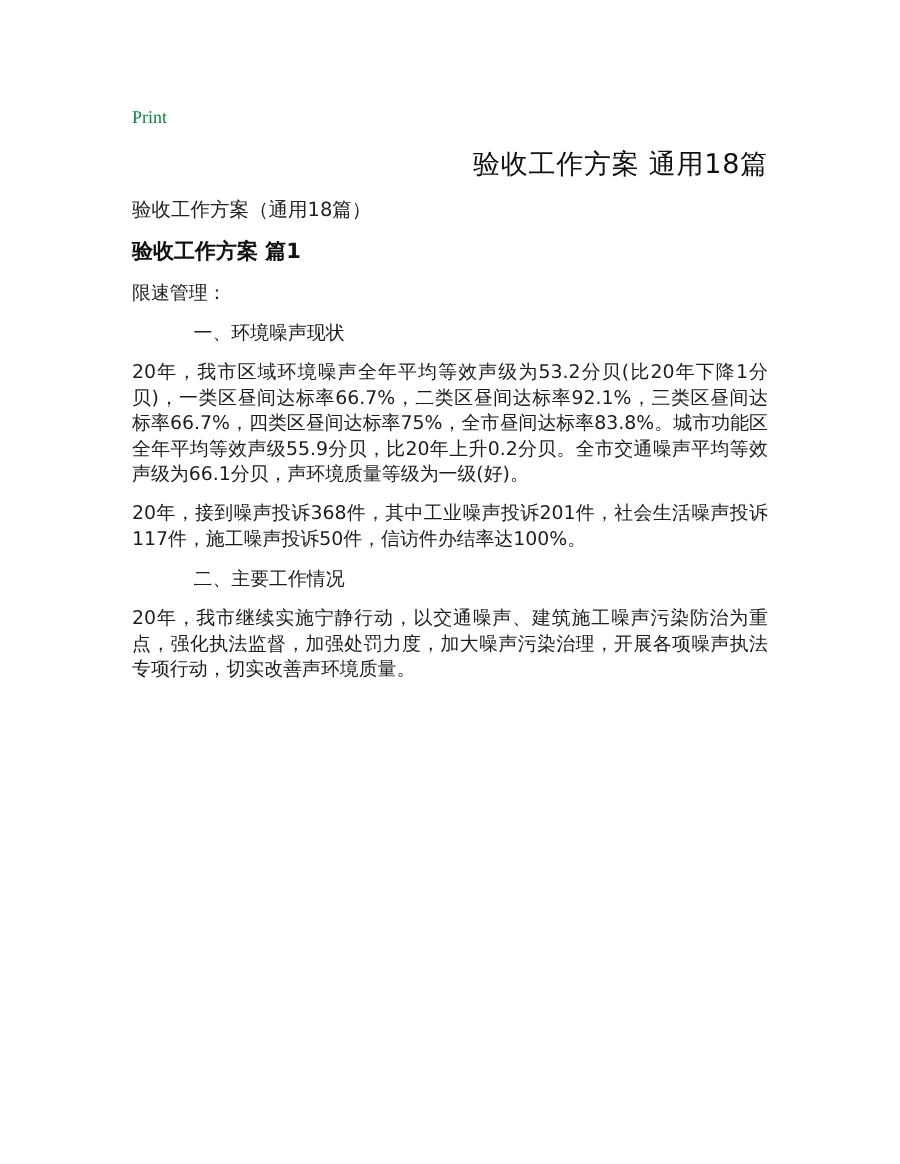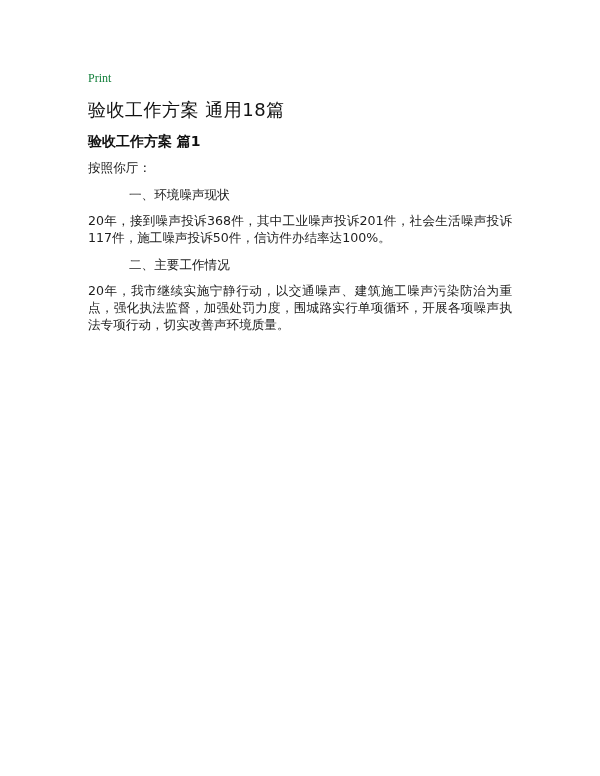--- a/index.html
+++ b/index.html
@@ -26,21 +26,21 @@
     font-size: 12px;
     color: #15803d;
     line-height: 16px;
     display: block;
     text-decoration: none;
     cursor: pointer;
   }
   .doc-title {
     font-size: 18px;
     font-weight: normal;
-    text-align: left;
+    text-align: right;
     margin: 12px 0 0 0;
     line-height: 24px;
     color: #111;
     letter-spacing: 0.5px;
   }
   .doc-subtitle {
     font-size: 13px;
     line-height: 17px;
     margin: 10px 0 0 0;
     color: #222;
@@ -64,29 +64,31 @@
   .heading { margin-top: 10px; margin-left: 41px; }
 </style>
 </head>
 <body>
 
 <div class="page">
   <a class="print-link">Print</a>
 
   <h1 class="doc-title">验收工作方案 通用18篇</h1>
 
+  <div class="doc-subtitle">验收工作方案（通用18篇）</div>
 
   <div class="section-title">验收工作方案 篇1</div>
 
-  <p class="salutation">按照你厅：</p>
+  <p class="salutation">限速管理：</p>
 
 
   <p class="heading">一、环境噪声现状</p>
 
+  <p class="p-gap">20年，我市区域环境噪声全年平均等效声级为53.2分贝(比20年下降1分贝)，一类区昼间达标率66.7%，二类区昼间达标率92.1%，三类区昼间达标率66.7%，四类区昼间达标率75%，全市昼间达标率83.8%。城市功能区全年平均等效声级55.9分贝，比20年上升0.2分贝。全市交通噪声平均等效声级为66.1分贝，声环境质量等级为一级(好)。</p>
 
   <p class="p-gap">20年，接到噪声投诉368件，其中工业噪声投诉201件，社会生活噪声投诉117件，施工噪声投诉50件，信访件办结率达100%。</p>
 
   <p class="heading">二、主要工作情况</p>
 
-  <p class="p-gap">20年，我市继续实施宁静行动，以交通噪声、建筑施工噪声污染防治为重点，强化执法监督，加强处罚力度，围城路实行单项循环，开展各项噪声执法专项行动，切实改善声环境质量。</p>
+  <p class="p-gap">20年，我市继续实施宁静行动，以交通噪声、建筑施工噪声污染防治为重点，强化执法监督，加强处罚力度，加大噪声污染治理，开展各项噪声执法专项行动，切实改善声环境质量。</p>
 
 
 </div>
 
 </body></html>

